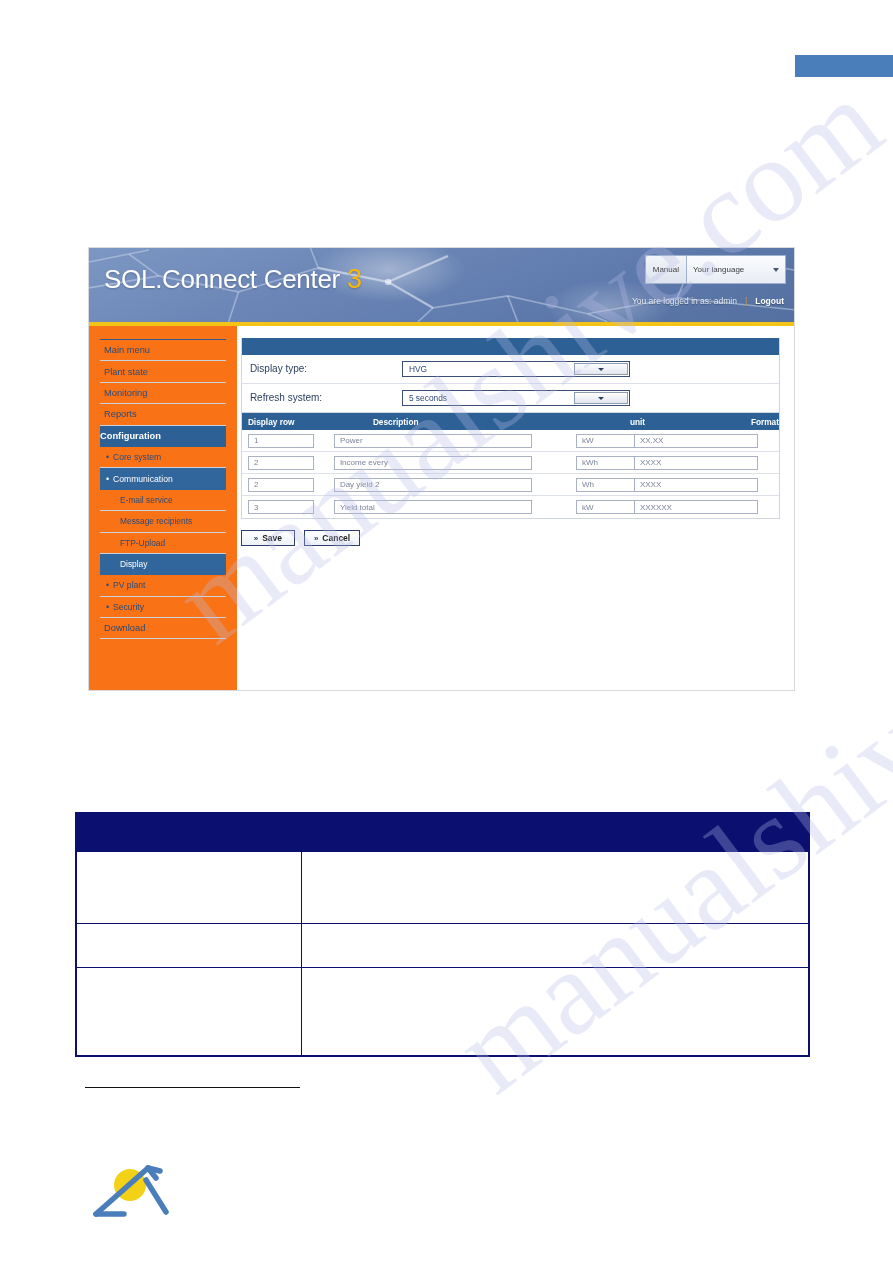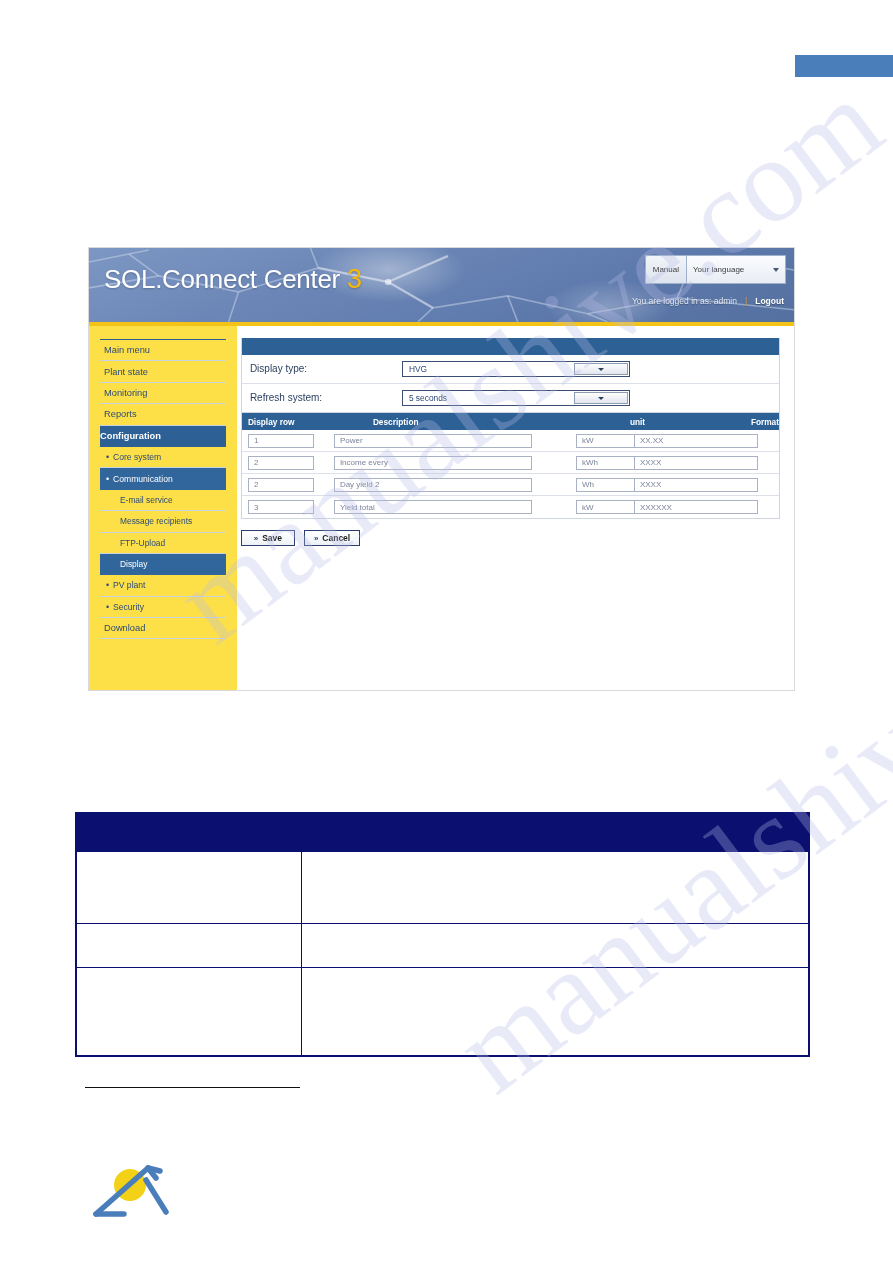--- a/index.html
+++ b/index.html
@@ -120,21 +120,21 @@
 
   .yellow-rule { height:4px; background:#f3c318; }
 
   
   .shot-body { display:flex; height:calc(444px - 74px - 4px); background:#ffffff; }
 
   
   .sidebar {
     width:184px;
     padding:13px 11px 0 11px;
-    background:#fde047;
+    background:#f97316;
   }
   .nav { border-top:1.5px solid #2d5b93; }
   .nav-item {
     height:21.4px;
     display:flex; align-items:center;
     padding-left:4px;
     font-size:9.3px;
     color:#2c4a77;
     border-bottom:1px solid #c9d3e0;
     white-space:nowrap;

